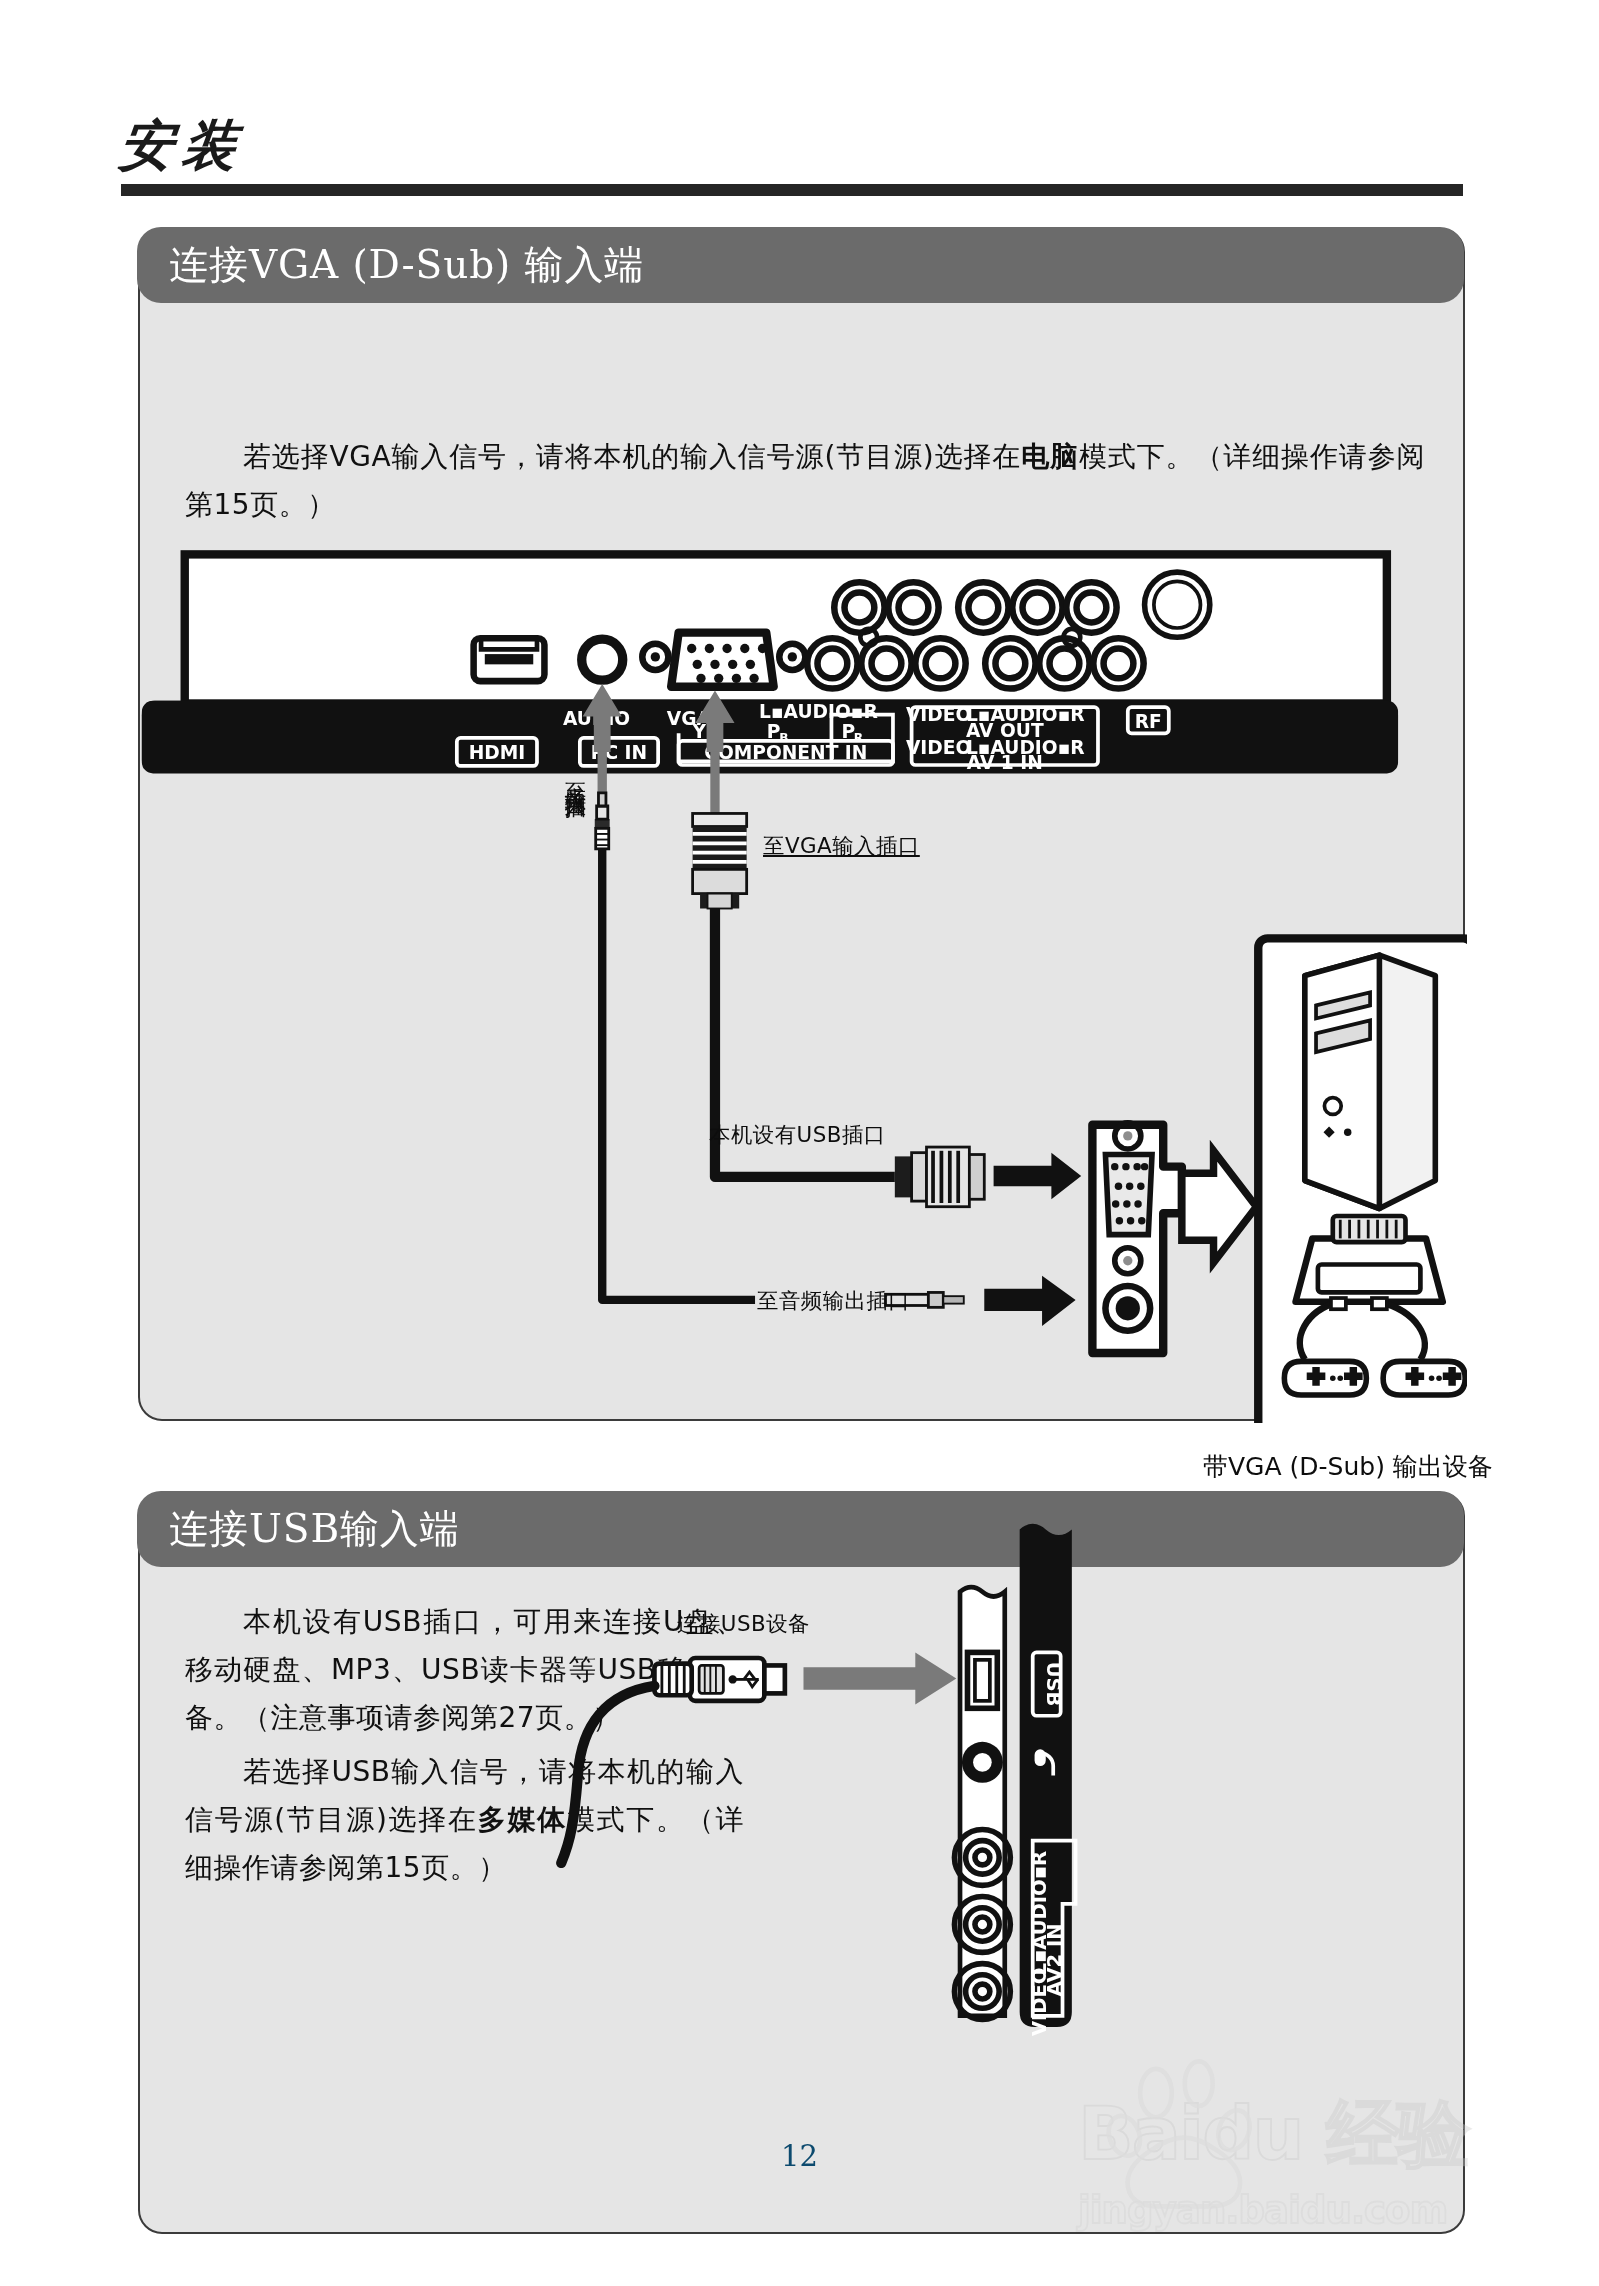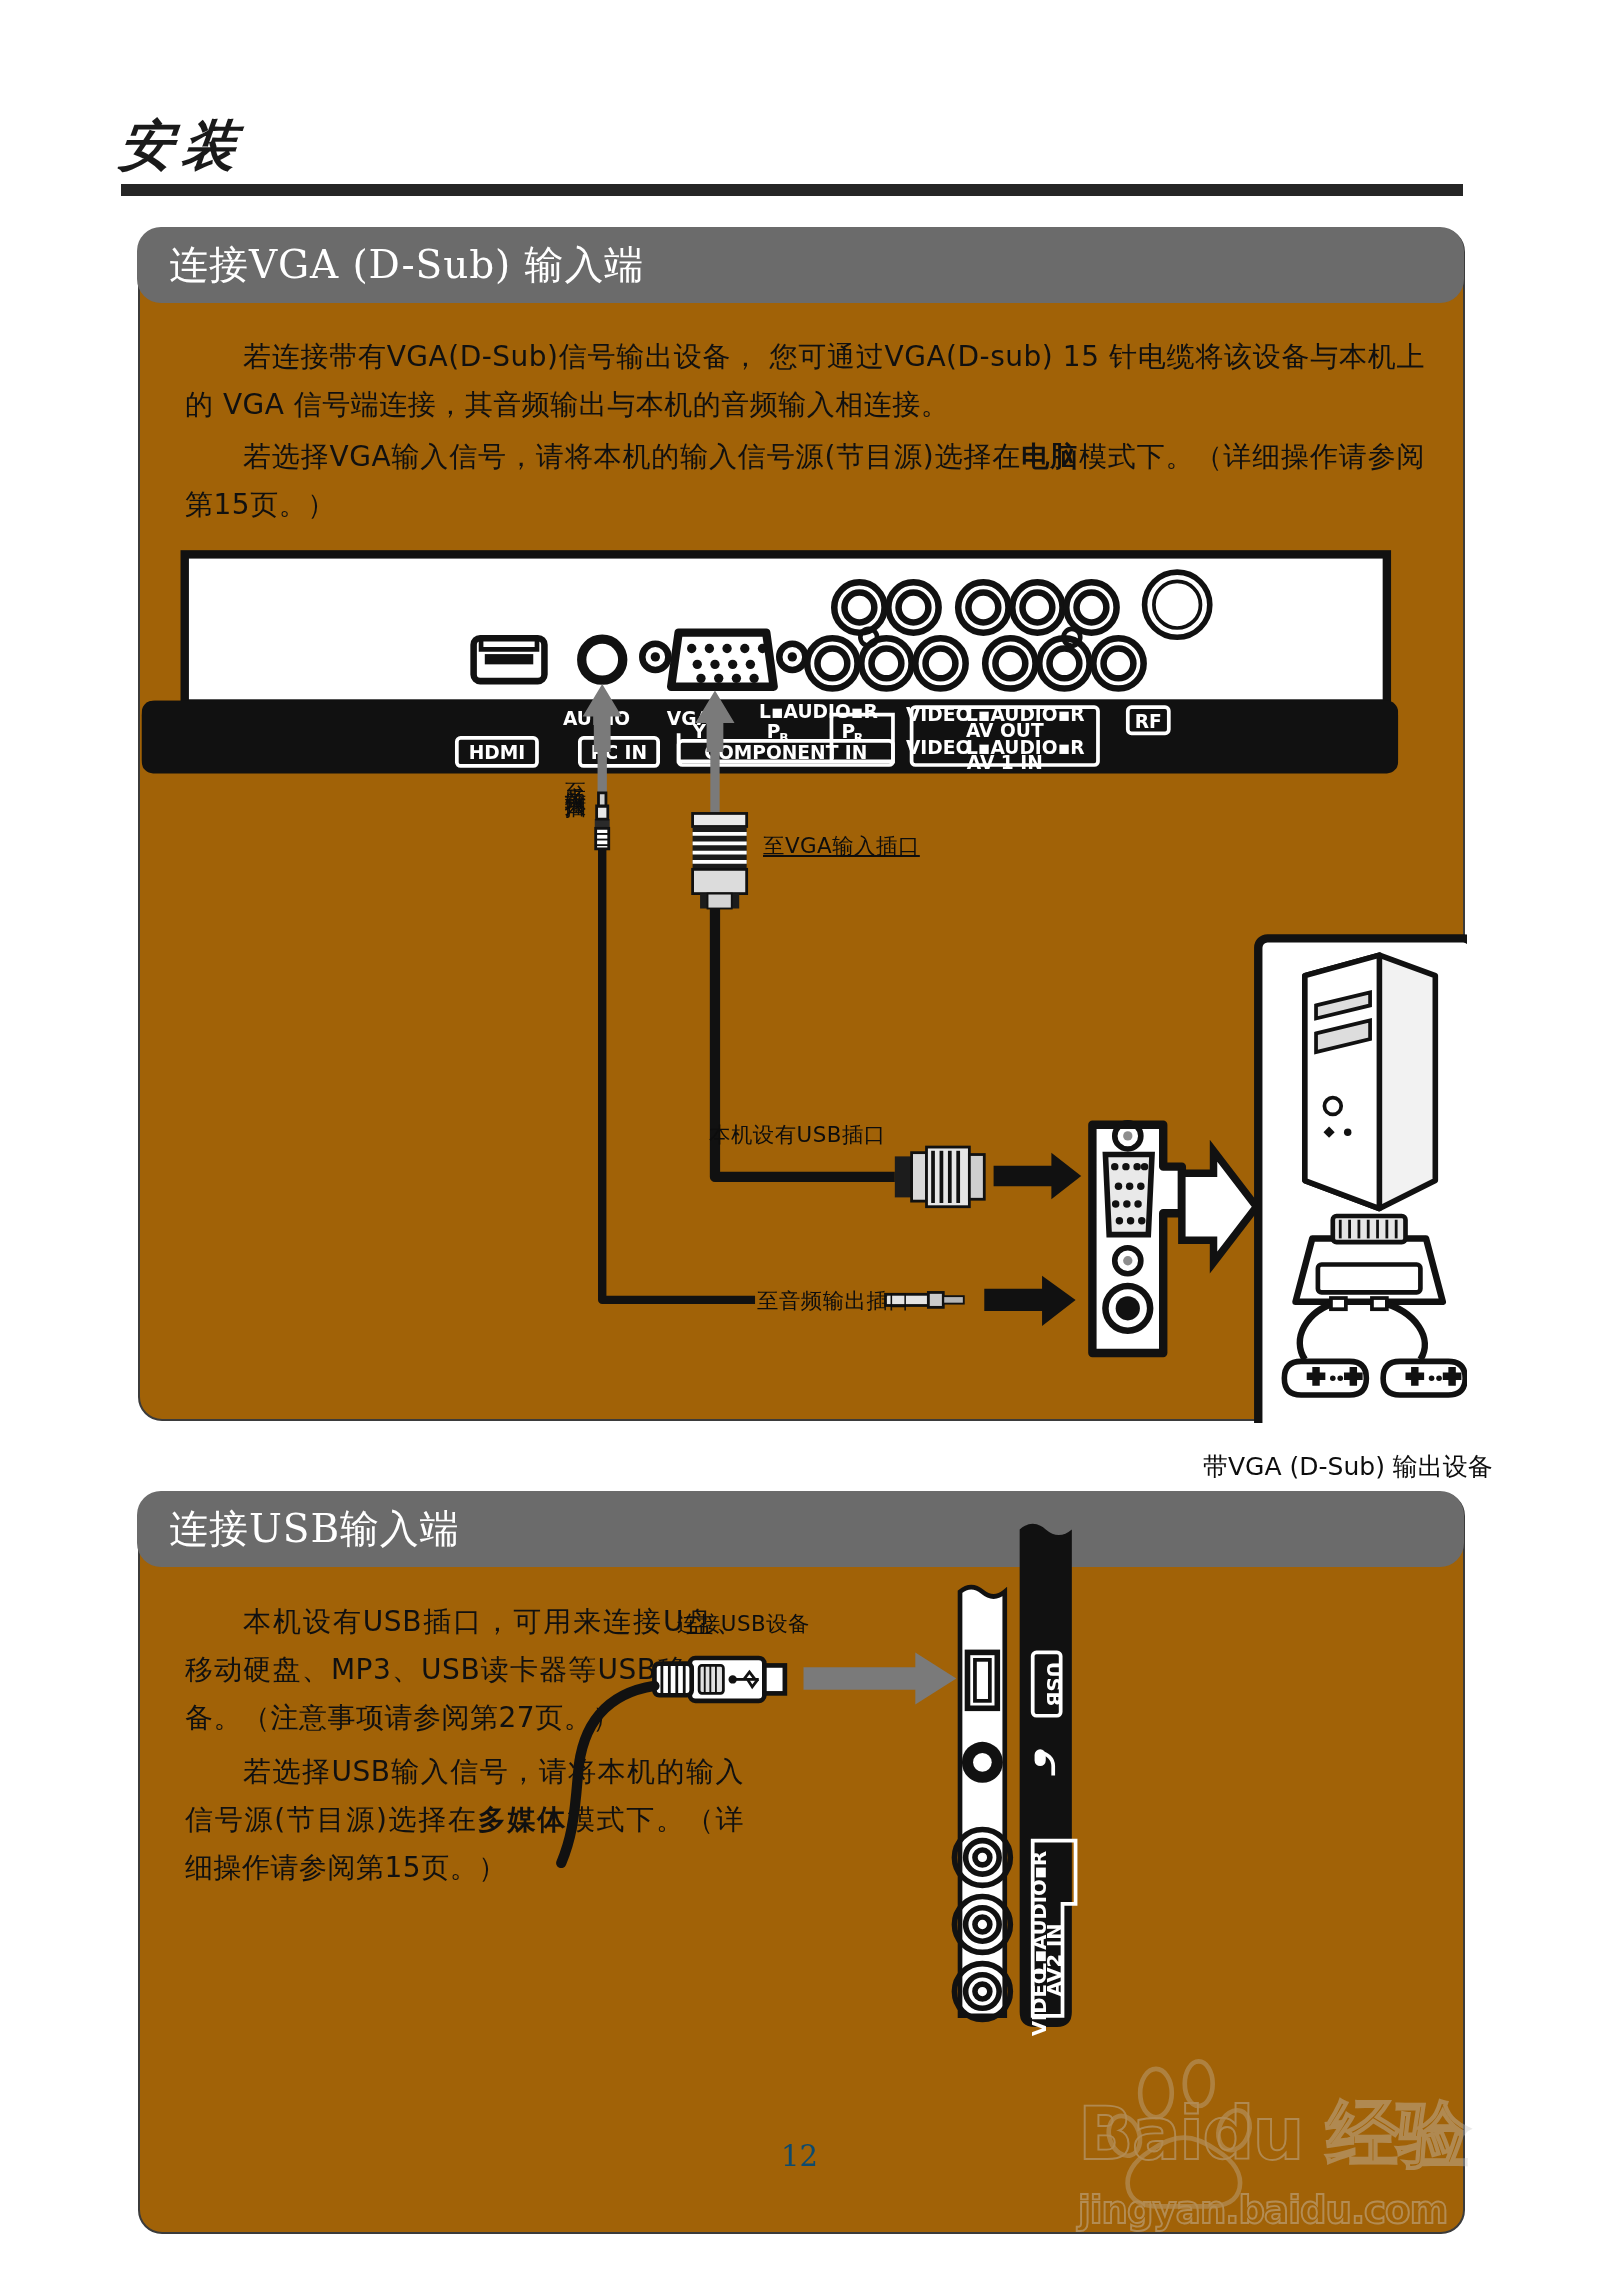--- a/index.html
+++ b/index.html
@@ -25,21 +25,21 @@
   .header-rule {
     position: absolute; left: 121px; top: 184px;
     width: 1342px; height: 12px; background: #262626;
   }
 
   
   .card {
     position: absolute;
     border: 2.8px solid #3b3b3b;
     border-radius: 24px;
-    background: #a16207;
+    background: #e5e5e5;
   }
   .card-vga { left: 138px; top: 228px; width: 1327px; height: 1193px; }
   .card-usb { left: 138px; top: 1492px; width: 1327px; height: 742px; }
 
   
   .banner {
     position: absolute;
     left: -2.8px;
     top: -2.8px;
     height: 76px;
@@ -142,21 +142,20 @@
   <div class="chapter-title">安装</div>
   <div class="header-rule"></div>
 </div>
 
 <div class="card card-vga">
 
   <div class="banner banner-vga">
     <div class="banner-text">连接VGA (D-Sub) 输入端</div>
   </div>
 
-  <div class="para p-vga-1">若连接带有VGA(D-Sub)信号输出设备， 您可通过VGA(D-sub) 15 针电缆将该设备与本机上的 VGA 信号端连接，其音频输出与本机的音频输入相连接。</div>
 
   <div class="para p-vga-2">若选择VGA输入信号，请将本机的输入信号源(节目源)选择在<span class="b">电脑</span>模式下。（详细操作请参阅第15页。）</div>
 
   <div class="diagram">
     <svg width="1327" height="1193" viewBox="0 0 1424 1280">
 
       <rect x="48" y="348" width="1290" height="160" fill="#ffffff" stroke="#111" stroke-width="9"></rect>
 
       <g>
         <rect x="358" y="438" width="76" height="46" rx="7" fill="#ffffff" stroke="#111" stroke-width="7"></rect>

